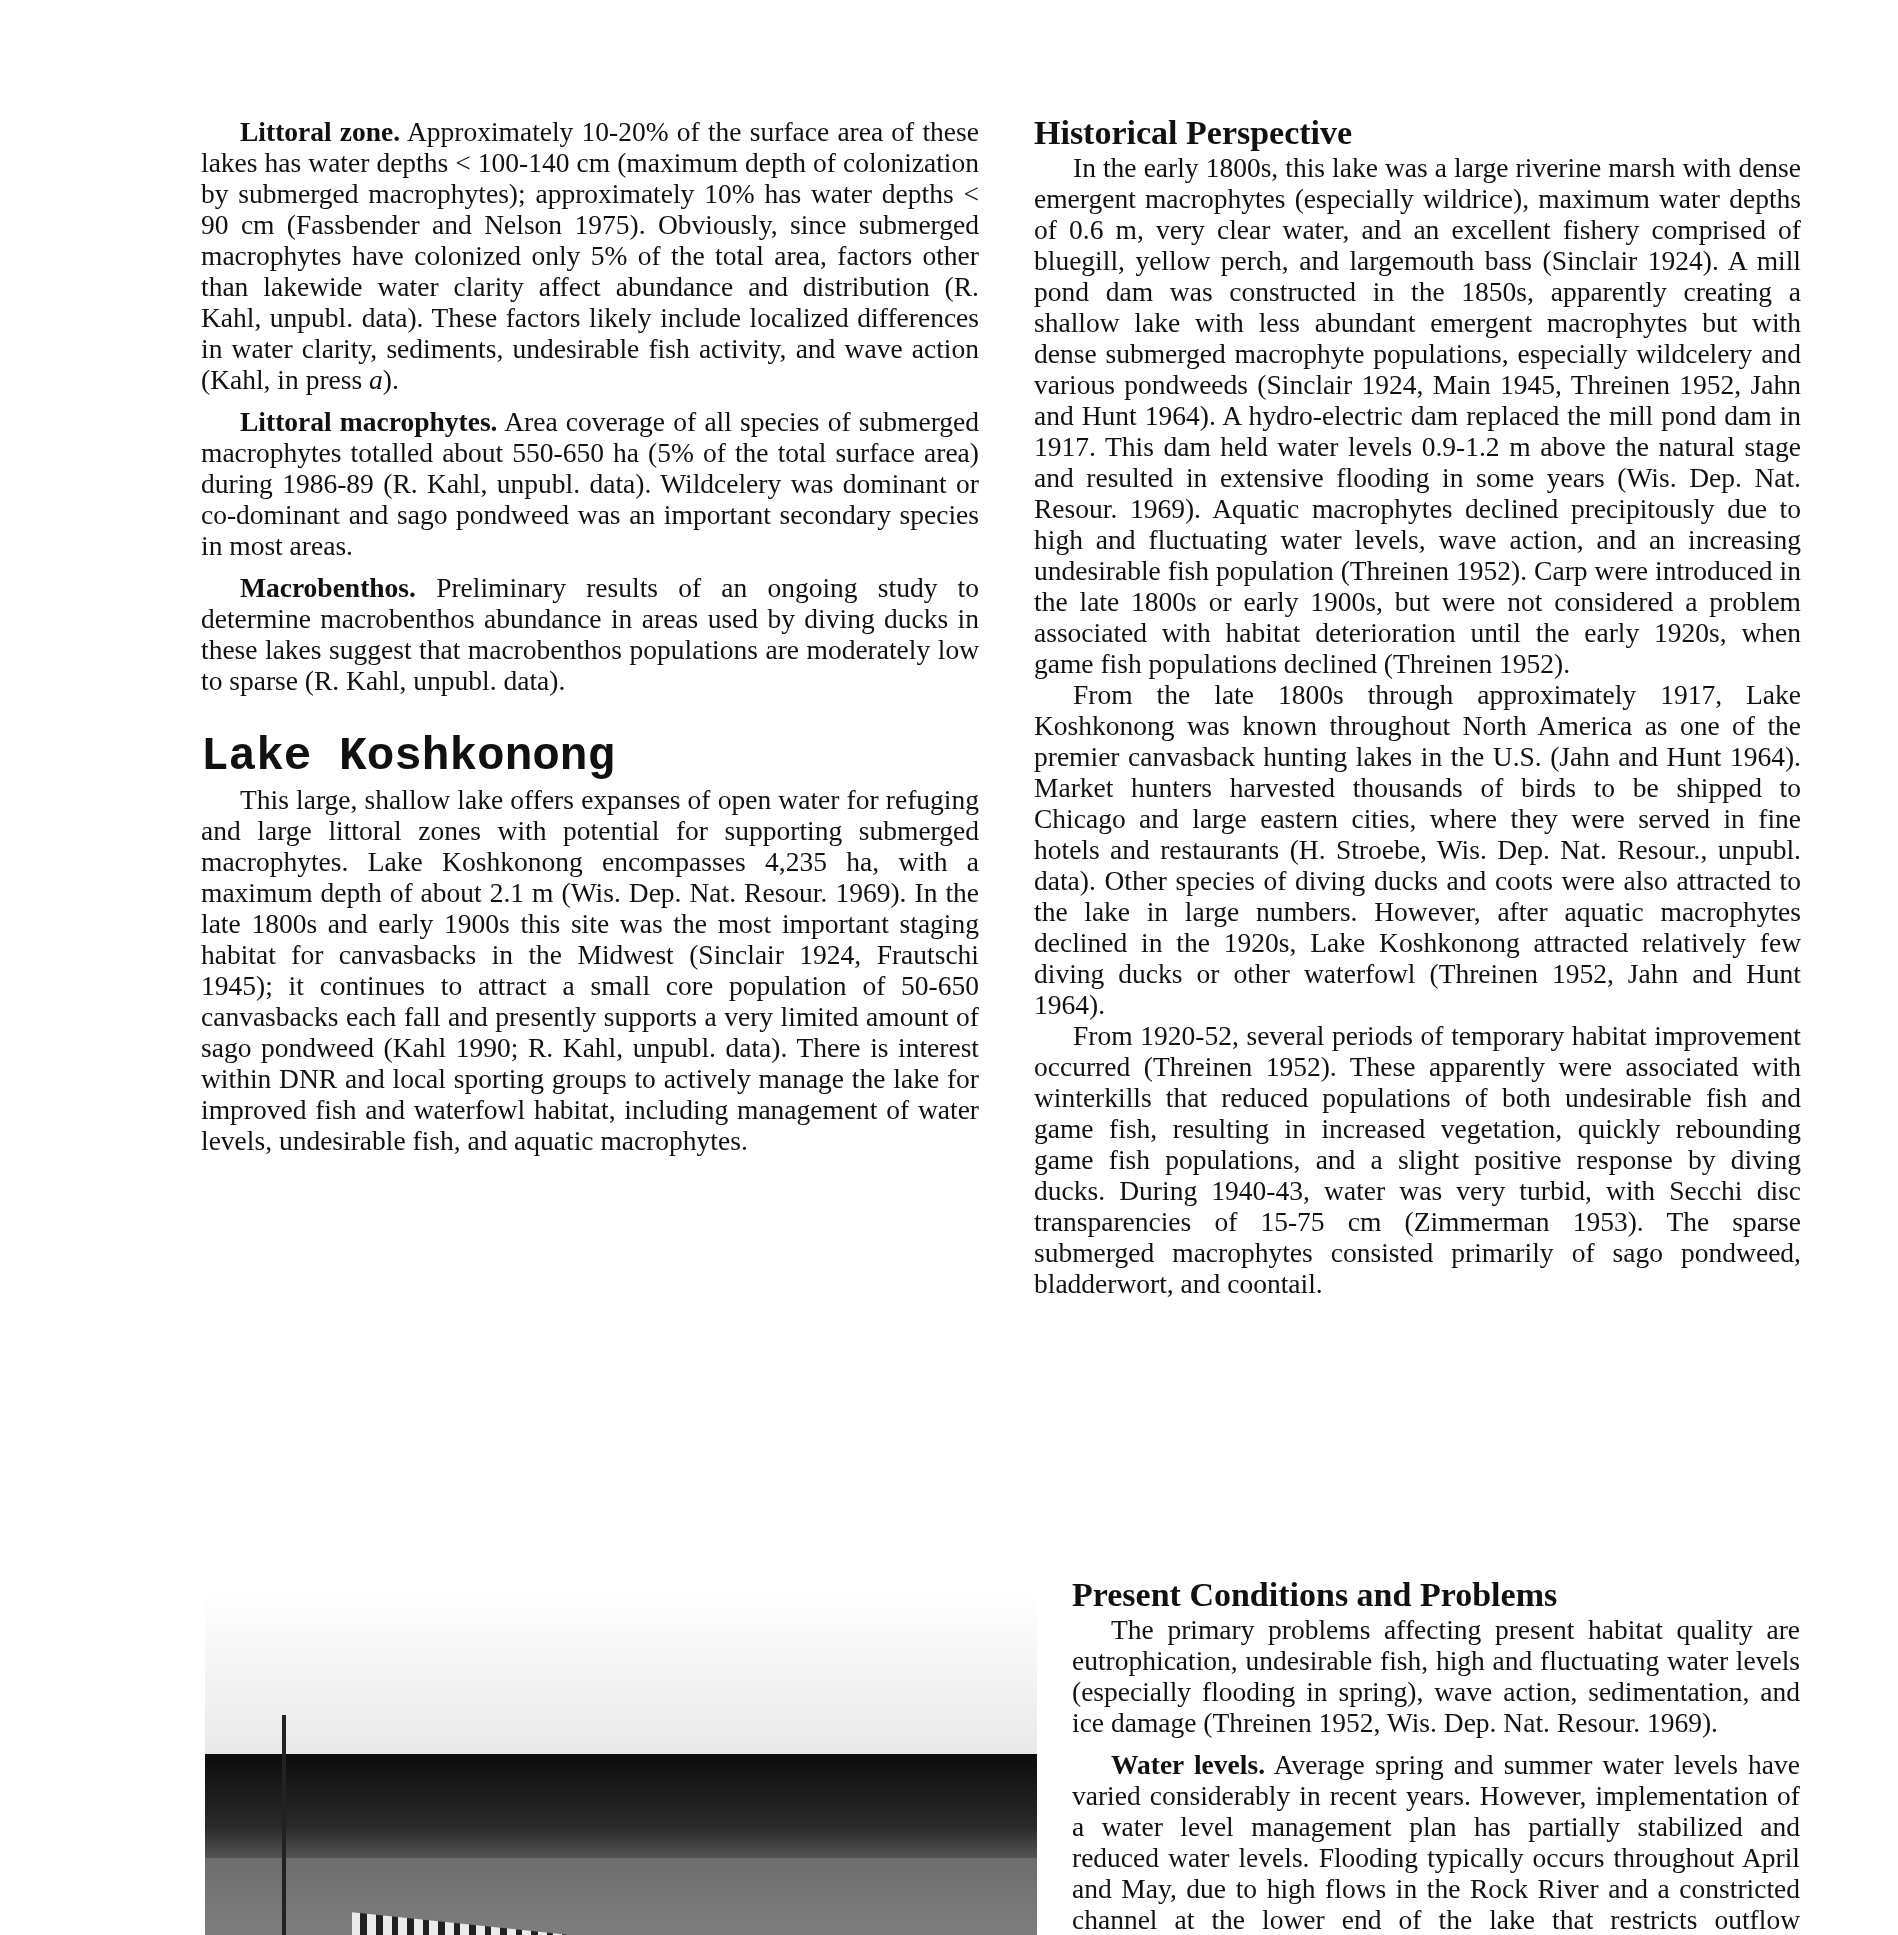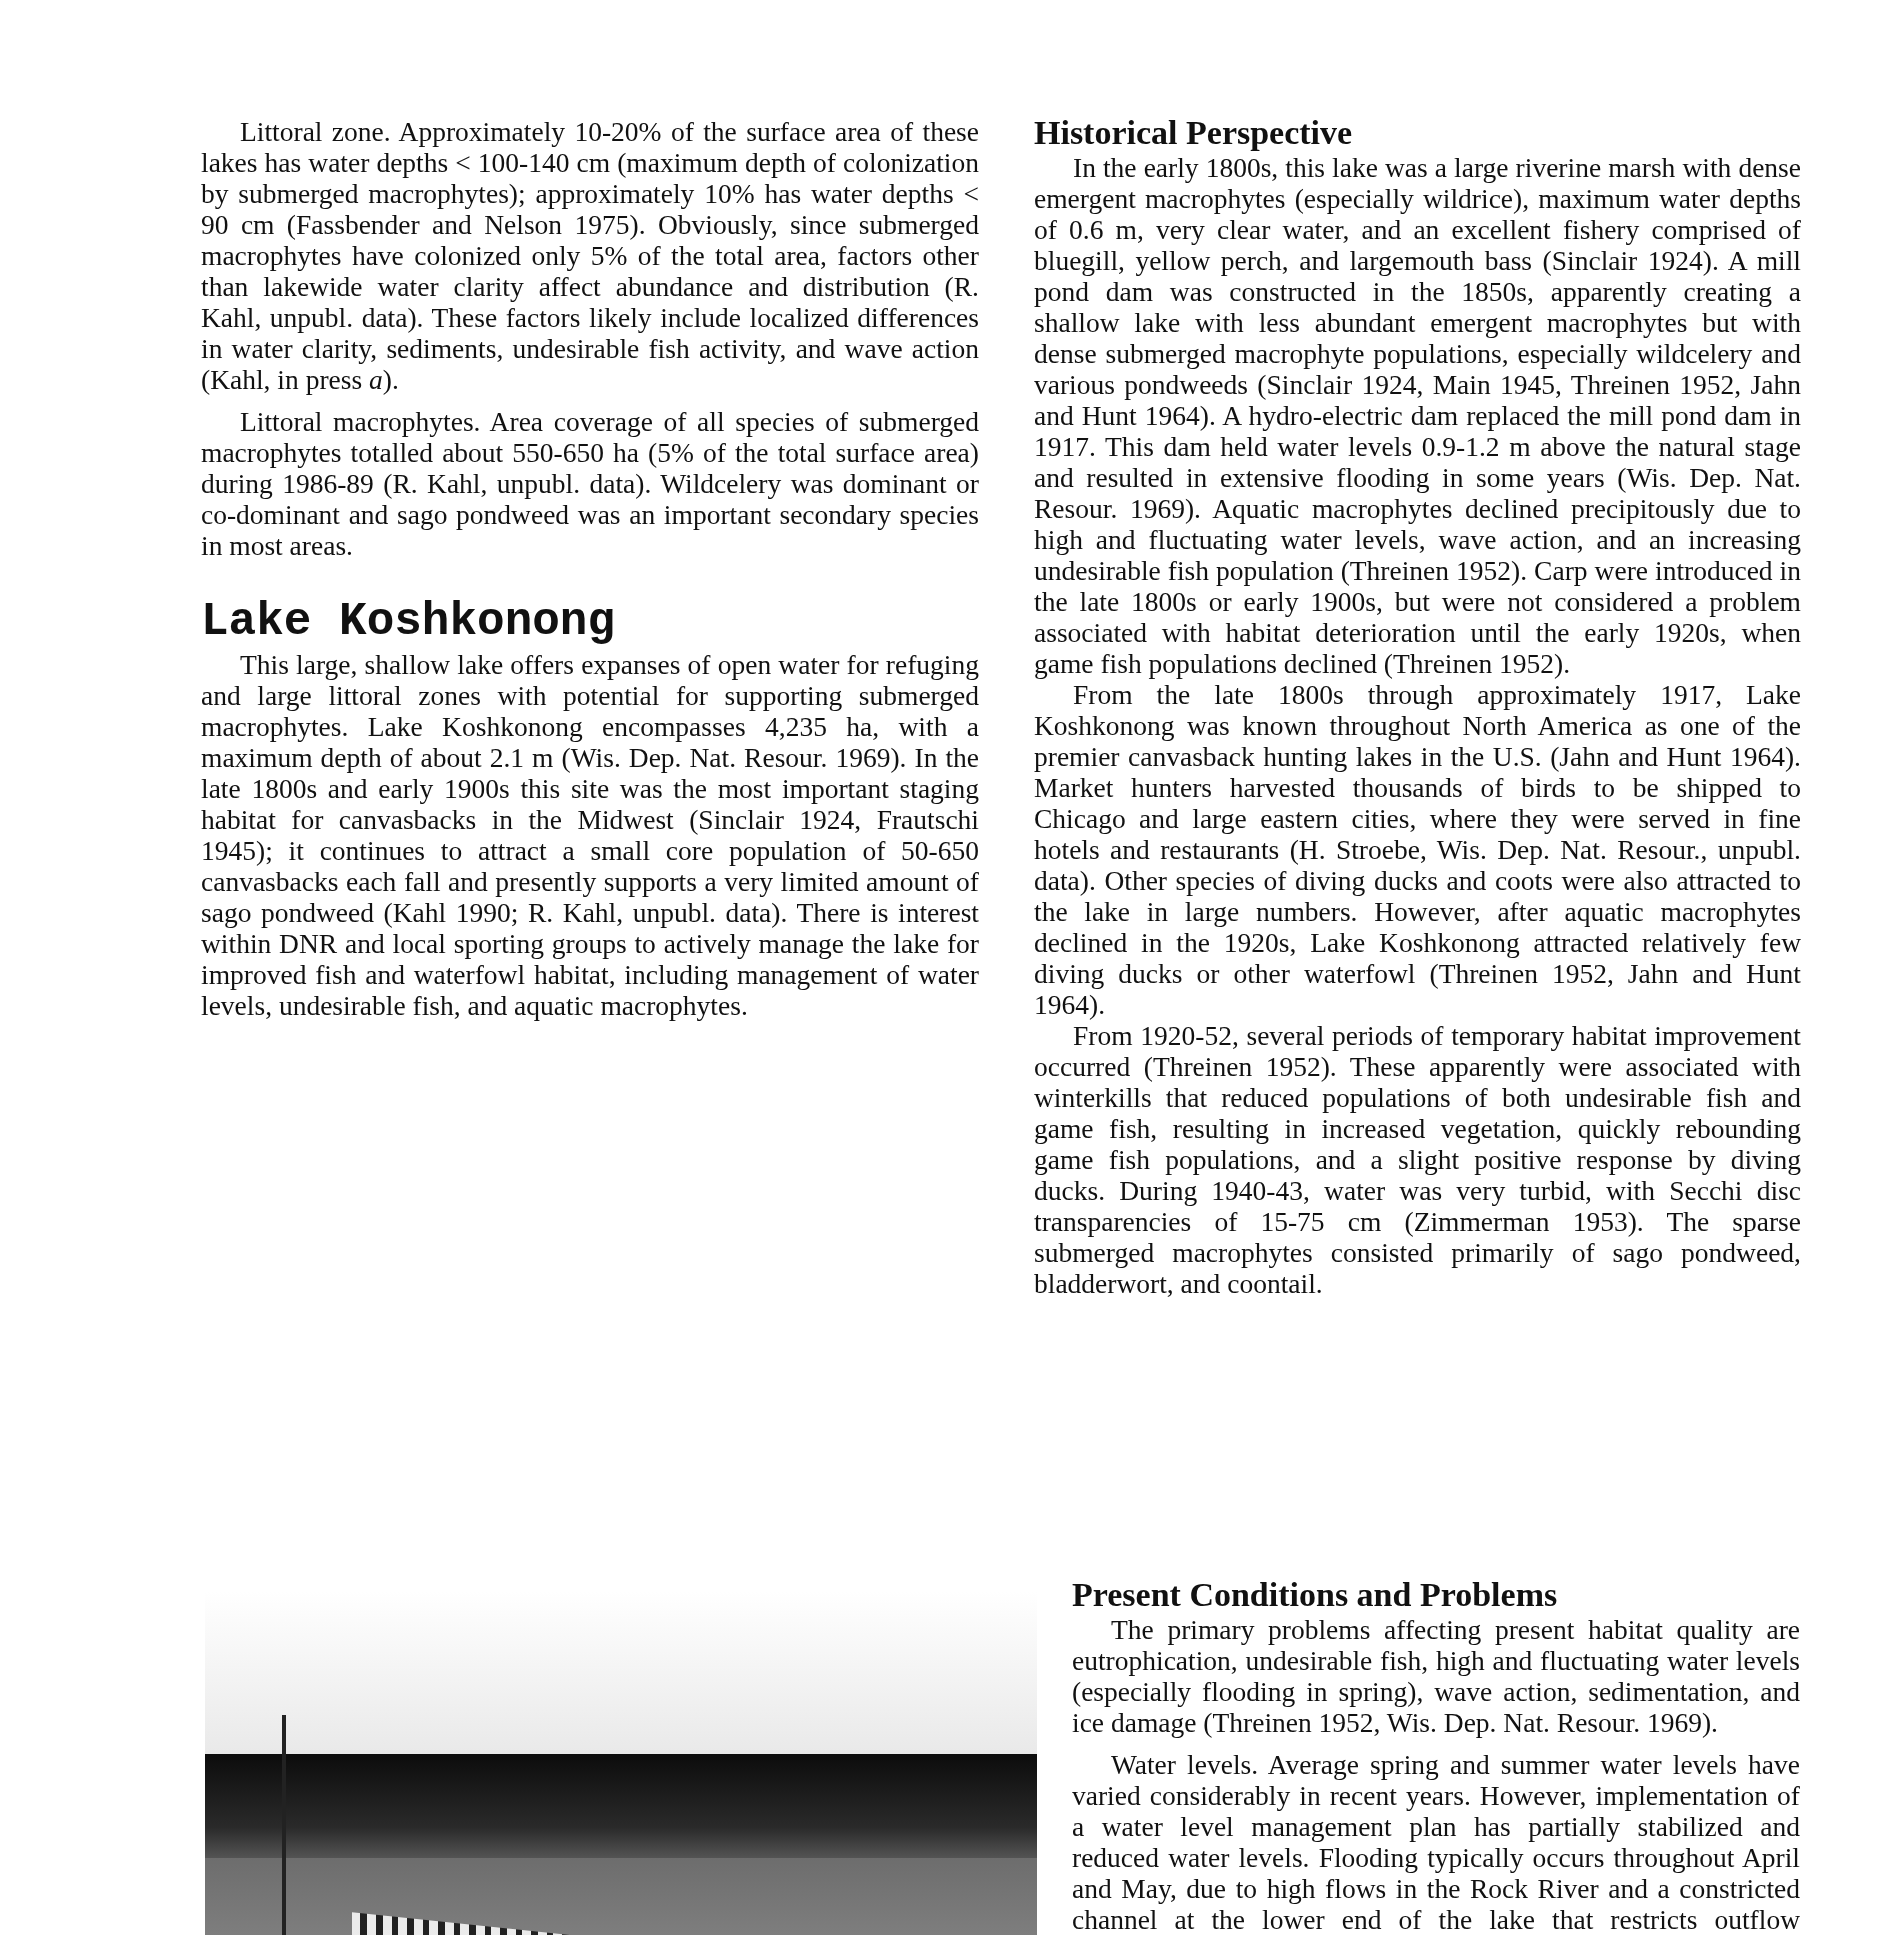--- a/index.html
+++ b/index.html
@@ -4,40 +4,41 @@
 <style>
   html, body { margin:0; padding:0; background:#ffffff; }
   body { width:1898px; height:2541px; position:relative; overflow:hidden;
          font-family:"Liberation Serif", "DejaVu Serif", serif; color:#111; }
   .col { position:absolute; }
   .col-left { left:201px; top:116px; width:778px; }
   .col-right { left:1034px; top:113px; width:767px; }
   .col-right-lower { left:1072px; top:1572px; width:728px; }
   p { margin:0; font-size:27.5px; line-height:31px; text-align:justify; text-indent:39px; }
   p.noindent-space { margin-top:11px; }
-  .lead { font-weight:normal; }
+  .lead { font-weight:bold; }
   h1 { font-size:46px; font-weight:bold; margin:34px 0 0 0; line-height:54px;font-family:Liberation Mono, monospace; }
   h2 { font-size:34px; font-weight:bold; margin:7.7px 0 0 0; line-height:39px; }
   .photo { position:absolute; left:205px; top:1591px; width:832px; height:647px;
            background:#9a9a9a; overflow:hidden; }
   .photo .sky { position:absolute; left:0; top:0; width:100%; height:163px;
                 background:linear-gradient(#ffffff, #e9e9e9); }
   .photo .trees { position:absolute; left:0; top:163px; width:100%; height:105px;
                   background:linear-gradient(#0c0c0c, #2a2a2a 70%, #555 100%); }
   .photo .water { position:absolute; left:0; top:267px; width:100%; height:379px;
                   background:linear-gradient(#6d6d6d, #8e8e8e 40%, #3a3a3a 100%); }
   .photo .fence { position:absolute; height:6.2px; background:repeating-linear-gradient(90deg,#fff 0 8.5px,#111 8.5px 15.5px); }
   .photo .pole { position:absolute; left:77px; top:124px; width:3.9px; height:523px; background:#222; }
 </style>
 </head>
 <body>
 
 <div class="col col-left">
   <p><span class="lead">Littoral zone.</span><span> Approximately 10-20% of the surface area of these lakes has water depths &lt; 100-140 cm (maximum depth of colonization by submerged macrophytes); approximately 10% has water depths &lt; 90 cm (Fassbender and Nelson 1975). Obviously, since submerged macrophytes have colonized only 5% of the total area, factors other than lakewide water clarity affect abundance and distribution (R. Kahl, unpubl. data). These factors likely include localized differences in water clarity, sediments, undesirable fish activity, and wave action (Kahl, in press </span><i>a</i><span>).</span></p>
   <p class="noindent-space"><span class="lead">Littoral macrophytes.</span><span> Area coverage of all species of submerged macrophytes totalled about 550-650 ha (5% of the total surface area) during 1986-89 (R. Kahl, unpubl. data). Wildcelery was dominant or co-dominant and sago pondweed was an important secondary species in most areas.</span></p>
+  <p class="noindent-space"><span class="lead">Macrobenthos.</span><span> Preliminary results of an ongoing study to determine macrobenthos abundance in areas used by diving ducks in these lakes suggest that macrobenthos populations are moderately low to sparse (R. Kahl, unpubl. data).</span></p>
 
   <h1>Lake Koshkonong</h1>
   <p>This large, shallow lake offers expanses of open water for refuging and large littoral zones with potential for supporting submerged macrophytes. Lake Koshkonong encompasses 4,235 ha, with a maximum depth of about 2.1 m (Wis. Dep. Nat. Resour. 1969). In the late 1800s and early 1900s this site was the most important staging habitat for canvasbacks in the Midwest (Sinclair 1924, Frautschi 1945); it continues to attract a small core population of 50-650 canvasbacks each fall and presently supports a very limited amount of sago pondweed (Kahl 1990; R. Kahl, unpubl. data). There is interest within DNR and local sporting groups to actively manage the lake for improved fish and waterfowl habitat, including management of water levels, undesirable fish, and aquatic macrophytes.</p>
 </div>
 
 <div class="col col-right">
   <h2 style="margin-top:0">Historical Perspective</h2>
   <p>In the early 1800s, this lake was a large riverine marsh with dense emergent macrophytes (especially wildrice), maximum water depths of 0.6 m, very clear water, and an excellent fishery comprised of bluegill, yellow perch, and largemouth bass (Sinclair 1924). A mill pond dam was constructed in the 1850s, apparently creating a shallow lake with less abundant emergent macrophytes but with dense submerged macrophyte populations, especially wildcelery and various pondweeds (Sinclair 1924, Main 1945, Threinen 1952, Jahn and Hunt 1964). A hydro-electric dam replaced the mill pond dam in 1917. This dam held water levels 0.9-1.2 m above the natural stage and resulted in extensive flooding in some years (Wis. Dep. Nat. Resour. 1969). Aquatic macrophytes declined precipitously due to high and fluctuating water levels, wave action, and an increasing undesirable fish population (Threinen 1952). Carp were introduced in the late 1800s or early 1900s, but were not considered a problem associated with habitat deterioration until the early 1920s, when game fish populations declined (Threinen 1952).</p>
   <p>From the late 1800s through approximately 1917, Lake Koshkonong was known throughout North America as one of the premier canvasback hunting lakes in the U.S. (Jahn and Hunt 1964). Market hunters harvested thousands of birds to be shipped to Chicago and large eastern cities, where they were served in fine hotels and restaurants (H. Stroebe, Wis. Dep. Nat. Resour., unpubl. data). Other species of diving ducks and coots were also attracted to the lake in large numbers. However, after aquatic macrophytes declined in the 1920s, Lake Koshkonong attracted relatively few diving ducks or other waterfowl (Threinen 1952, Jahn and Hunt 1964).</p>
   <p>From 1920-52, several periods of temporary habitat improvement occurred (Threinen 1952). These apparently were associated with winterkills that reduced populations of both undesirable fish and game fish, resulting in increased vegetation, quickly rebounding game fish populations, and a slight positive response by diving ducks. During 1940-43, water was very turbid, with Secchi disc transparencies of 15-75 cm (Zimmerman 1953). The sparse submerged macrophytes consisted primarily of sago pondweed, bladderwort, and coontail.</p>

